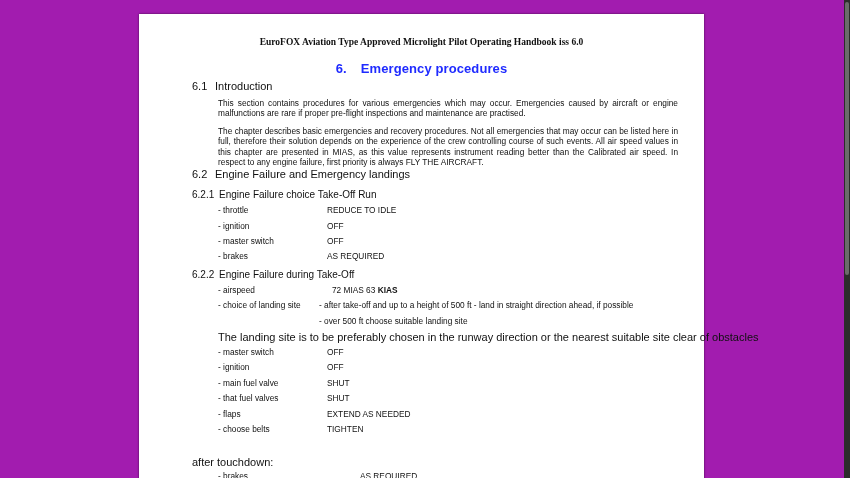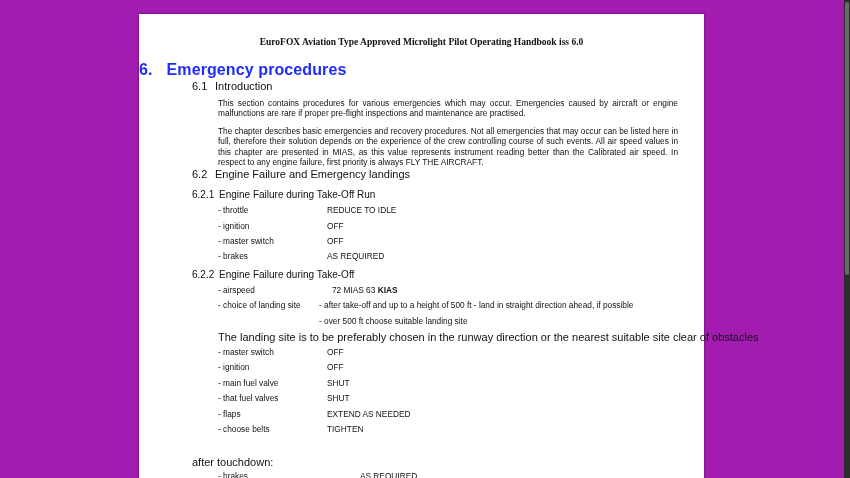--- a/index.html
+++ b/index.html
@@ -36,23 +36,23 @@
       font-family: "Liberation Serif", serif;
       font-weight: bold;
       font-size: 9.5px;
       color: #111;
     }
     .chapter-title {
       position: absolute;
       top: 47px;
       left: 0;
       width: 100%;
-      text-align: left;
+      text-align: center;
       font-weight: bold;
-      font-size: 16px;
+      font-size: 13px;
       color: #1f2bff;
       letter-spacing: 0.1px;
     }
     .chapter-title .num { margin-right: 14px; }
     .h2 {
       position: absolute;
       left: 53px;
       font-weight: normal;
       font-size: 11px;
       color: #111;
@@ -125,21 +125,21 @@
       <span class="num">6.1</span><span>Introduction</span>
     </div>
     <div class="para" style="top:84px;">This section contains procedures for various emergencies which may occur. Emergencies caused by aircraft or engine malfunctions are rare if proper pre-flight inspections and maintenance are practised.</div>
     <div class="para" style="top:112px;">The chapter describes basic emergencies and recovery procedures. Not all emergencies that may occur can be listed here in full, therefore their solution depends on the experience of  the crew controlling course of such events. All air speed values in this chapter are presented in MIAS, as this value represents instrument reading better than the Calibrated air speed. In respect to any engine failure, first priority is always FLY THE AIRCRAFT.</div>
 
     <div class="h2" style="top:154px;">
       <span class="num">6.2</span><span>Engine Failure and Emergency landings</span>
     </div>
 
     <div class="h3" style="top:175px;">
-      <span class="num">6.2.1</span><span>Engine Failure during Take-Off Run</span>
+      <span class="num">6.2.1</span><span>Engine Failure choice Take-Off Run</span>
     </div>
     <div class="row" style="top:191px;">
       <span class="lbl">- throttle</span>
       <span class="val">REDUCE TO IDLE</span>
     </div>
     <div class="row" style="top:207px;">
       <span class="lbl">- ignition</span>
       <span class="val">OFF</span>
     </div>
     <div class="row" style="top:222px;">

